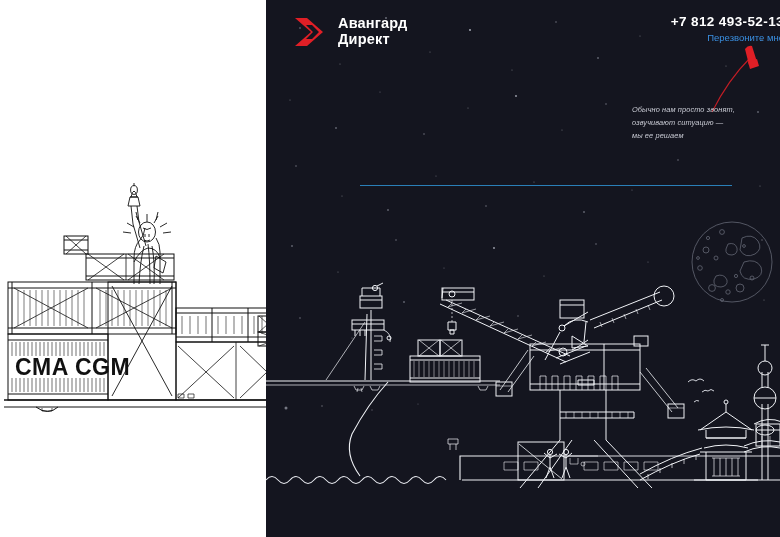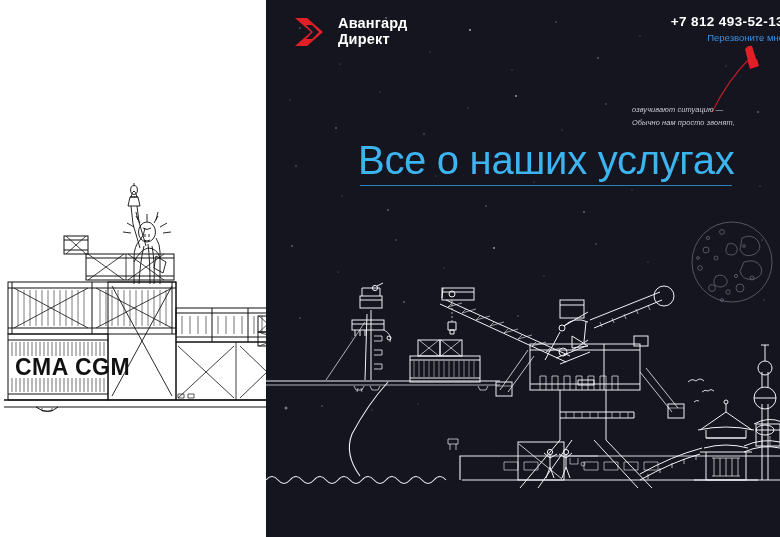--- a/index.html
+++ b/index.html
@@ -562,21 +562,21 @@
         <div>Директ</div>
       </div>
     </div>
 
     <div class="contact">
       <div class="phone">+7 812 493-52-13</div>
       <a class="callback" href="#">Перезвоните мне</a>
     </div>
 
     <div class="note">
+      <div>Обычно нам просто звонят,</div>
       <div>озвучивают ситуацию —</div>
-      <div>Обычно нам просто звонят,</div>
+      <div>мы ее решаем</div>
     </div>
 
-    <div class="headline">Все о наших услугах</div>
     <div class="headline-rule"></div>
 
   </div>
 </div>
 
 </body></html>

